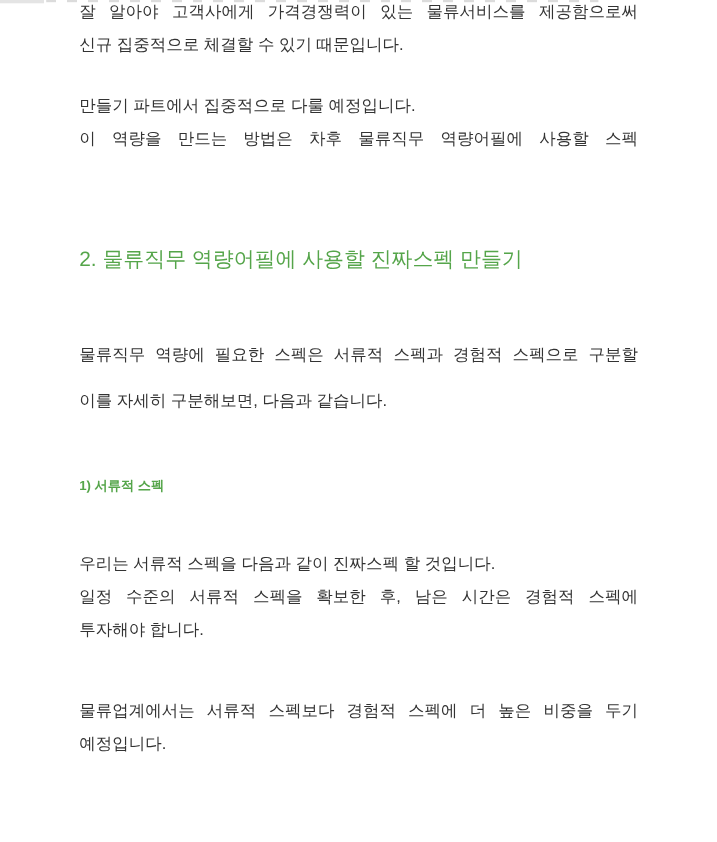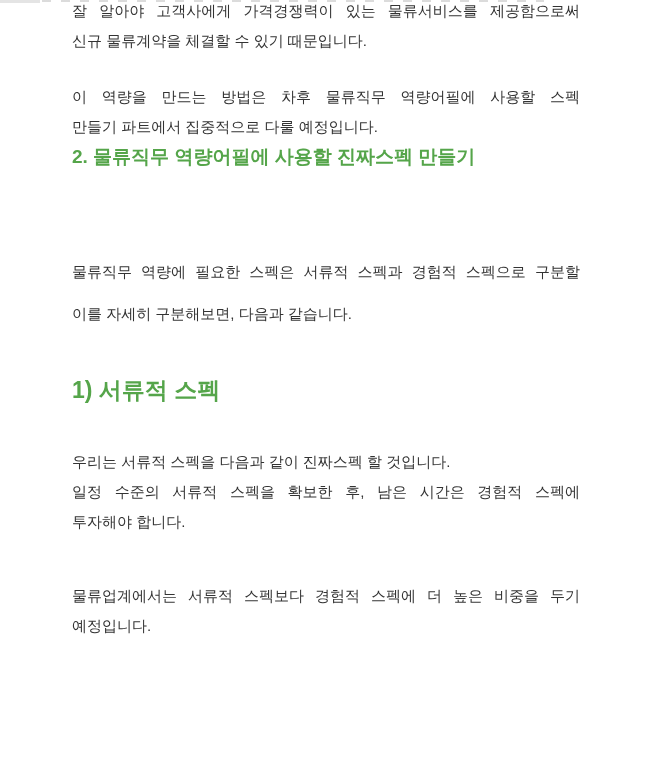--- a/index.html
+++ b/index.html
@@ -38,57 +38,58 @@
     word-break: keep-all;
     white-space: nowrap;
   }
   .para .line.just {
     text-align: justify;
     text-align-last: justify;
   }
   .h-section {
     color: var(--accent-green, #55a54a);
     font-size: 19px;
-    font-weight: bold;
+    font-weight: normal;
     line-height: 30px;
+    margin-top: 80px;
     white-space: nowrap;
   }
   .h-sub {
     color: var(--accent-green, #55a54a);
-    font-size: 23px;
+    font-size: 12px;
     font-weight: bold;
     line-height: 30px;
     margin-top: 46px;
     white-space: nowrap;
   }
   .mt-p2 { margin-top: 26px; }
-  .mt-p3 { margin-top: 85px; }
+  .mt-p3 { margin-top: 56px; }
   .mt-p4 { margin-top: 12px; }
   .mt-p5 { margin-top: 42px; }
   .mt-p6 { margin-top: 0; }
   .mt-p7 { margin-top: 44px; }
 </style>
 </head>
 <body>
 
 <div class="page">
 
   <div class="top-remnant-left"></div>
   <div class="top-remnant"></div>
 
   <div class="content">
 
     <div class="para">
       <div class="line just">잘 알아야 고객사에게 가격경쟁력이 있는 물류서비스를 제공함으로써</div>
-      <div class="line">신규 물류계약을 체결할 수 있기 때문입니다.</div>
+      <div class="line">신규 집중적으로 체결할 수 있기 때문입니다.</div>
     </div>
 
     <div class="para mt-p2">
+      <div class="line">만들기 파트에서 집중적으로 다룰 예정입니다.</div>
       <div class="line just">이 역량을 만드는 방법은 차후 물류직무 역량어필에 사용할 스펙</div>
-      <div class="line">만들기 파트에서 집중적으로 다룰 예정입니다.</div>
     </div>
 
     <h2 class="h-section">2. 물류직무 역량어필에 사용할 진짜스펙 만들기</h2>
 
     <div class="para mt-p3">
       <div class="line just">물류직무 역량에 필요한 스펙은 서류적 스펙과 경험적 스펙으로 구분할</div>
     </div>
 
     <div class="para mt-p4">
       <div class="line">이를 자세히 구분해보면, 다음과 같습니다.</div>

